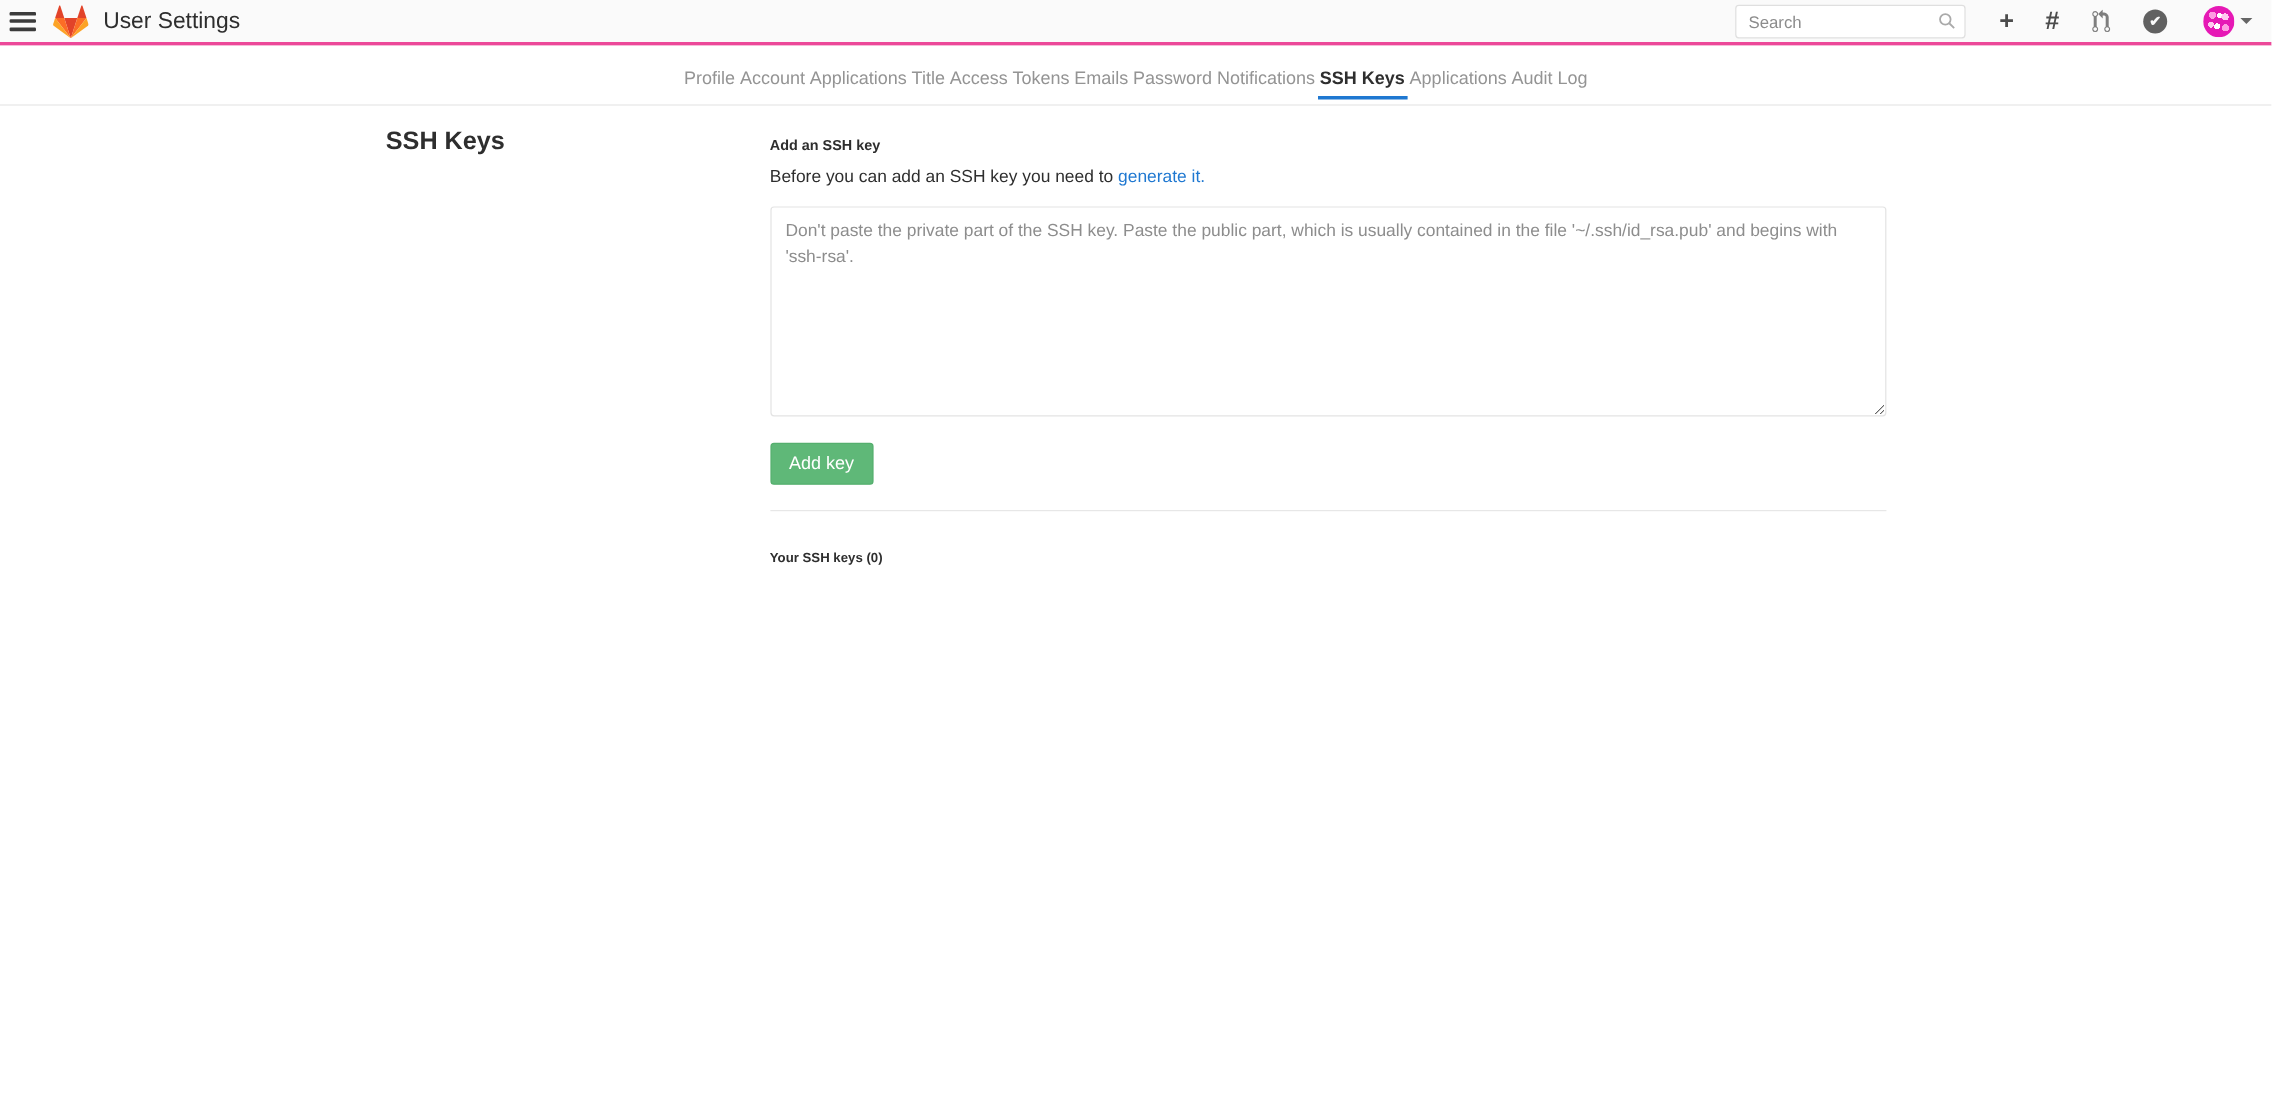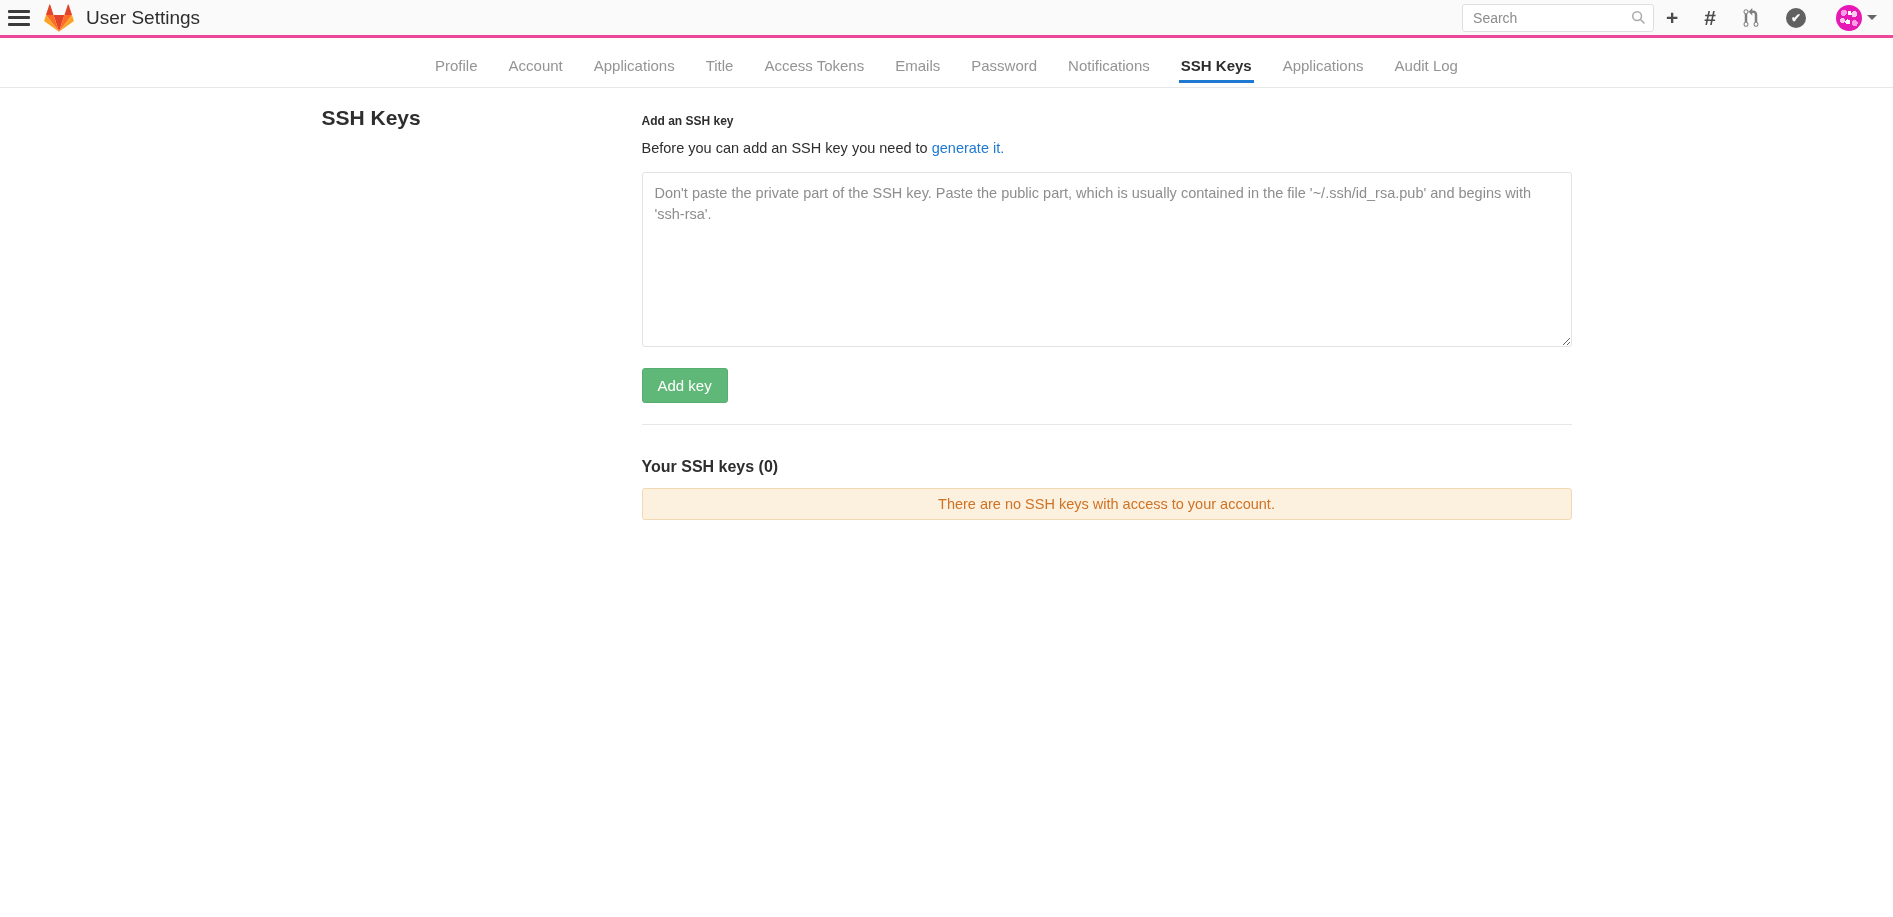--- a/index.html
+++ b/index.html
@@ -8,21 +8,21 @@
 
   
   .header { height:38px; background:#fafafa; border-bottom:3px solid #ec4899;
     display:flex; align-items:center; padding:0 16px 0 8px; }
   .hamburger { width:22px; height:16px; display:flex; flex-direction:column;
     justify-content:space-between; cursor:pointer; margin-right:14px; }
   .hamburger span { display:block; height:3px; background:#3b3b3b; border-radius:1px; }
   .logo { width:30px; height:28px; margin-right:12px; }
   .app-title { font-size:19px; color:#2e2e2e; }
   .header-spacer { flex:1; }
-  .search-wrap { position:relative; margin-right:12px; }
+  .search-wrap { position:relative; margin-right:28px; }
   .search-input { width:192px; height:28px; border:1px solid #dfdfdf; border-radius:3px;
     background:#fff; padding:0 28px 0 10px; font-size:14px; color:#2e2e2e;
     font-family:"Liberation Sans", sans-serif; outline:none; }
   .search-input::placeholder { color:#8c8c8c; }
   .search-icon { position:absolute; right:8px; top:6px; width:15px; height:15px; }
   .hdr-icons { display:flex; align-items:center; gap:26px; }
   .hdr-icon { color:#4c4c4c; font-size:21px; font-weight:700; line-height:1;
     cursor:pointer; display:flex; align-items:center; }
   .check-circle { width:20px; height:20px; border-radius:50%; background:#616161;
     color:#fafafa; font-size:12px; display:flex; align-items:center; justify-content:center;
@@ -34,21 +34,21 @@
       radial-gradient(circle at 45% 65%, #ffffff 0 2.5px, transparent 2.5px),
       radial-gradient(circle at 72% 70%, #ff9de2 0 3px, transparent 3px),
       radial-gradient(circle at 25% 60%, #ffc9ef 0 2.5px, transparent 2.5px),
       radial-gradient(circle at 52% 30%, #ffffff 0 2px, transparent 2px),
       #e619b5; }
   .caret-down { width:0; height:0; border-left:5px solid transparent;
     border-right:5px solid transparent; border-top:5px solid #666; }
 
   
   .tabs-bar { background:#fff; border-bottom:1px solid #e7e7e7; }
-  .tabs { display:flex; justify-content:center; gap:27px; padding-bottom:4px; }
+  .tabs { display:flex; justify-content:center; padding-bottom:4px; }
   .tab { display:inline-block; padding:19px 2px 9px; font-size:15px; color:#949494;
     text-decoration:none; cursor:pointer; white-space:nowrap; }
   .tab.active { color:#2e2e2e; font-weight:700; box-shadow:inset 0 -3px 0 #1f78d1; }
 
   
   .content { width:1250px; margin:0 auto; display:flex; padding-top:18px; }
   .left-col { width:320px; padding-right:62px; flex-shrink:0; }
   .left-col h1 { font-size:21px; font-weight:700; margin-bottom:14px; }
   .left-col p { font-size:14.5px; line-height:1.4; }
   .right-col { flex:1; }
@@ -61,21 +61,21 @@
     font-family:"Liberation Sans", sans-serif; outline:none; resize:both; }
   .key-textarea::placeholder { color:#8d8d8d; }
   .title-group { margin-top:24px; }
   .title-input { width:100%; height:37px; border:1px solid #e3e3e3; border-radius:3px;
     padding:0 12px; font-size:14.5px; color:#2e2e2e;
     font-family:"Liberation Sans", sans-serif; outline:none; }
   .add-key-btn { margin-top:17px; background:#5fb878; color:#fff; border:1px solid #55af6e;
     border-radius:3px; font-size:15px; padding:8px 15px; cursor:pointer;
     font-family:"Liberation Sans", sans-serif; }
   .divider { border:none; border-top:1px solid #e7e7e7; margin:21px 0 0; }
-  .keys-heading { font-size:16px; font-weight:700; margin:33px 0 12px; }
+  .keys-heading { font-size:11px; font-weight:700; margin:33px 0 12px; }
   .empty-warning { background:#fcf1de; border:1px solid #f0d9b5; border-radius:3px;
     text-align:center; padding:7px 10px; font-size:14.5px; color:#cf7226; }
 </style>
 </head>
 <body>
 
 <div class="header">
   <div class="hamburger">
     <span></span>
       <span></span>
@@ -146,15 +146,14 @@
 
     <textarea class="key-textarea" placeholder="Don't paste the private part of the SSH key. Paste the public part, which is usually contained in the file '~/.ssh/id_rsa.pub' and begins with 'ssh-rsa'." style=""></textarea>
 
 
     <button class="add-key-btn">Add key</button>
 
     <hr class="divider">
 
     <div class="keys-heading">Your SSH keys (0)</div>
 
-    <div class="empty-warning">There are no SSH keys with access to your account.</div>
   </div>
 </div>
 
 </body></html>

